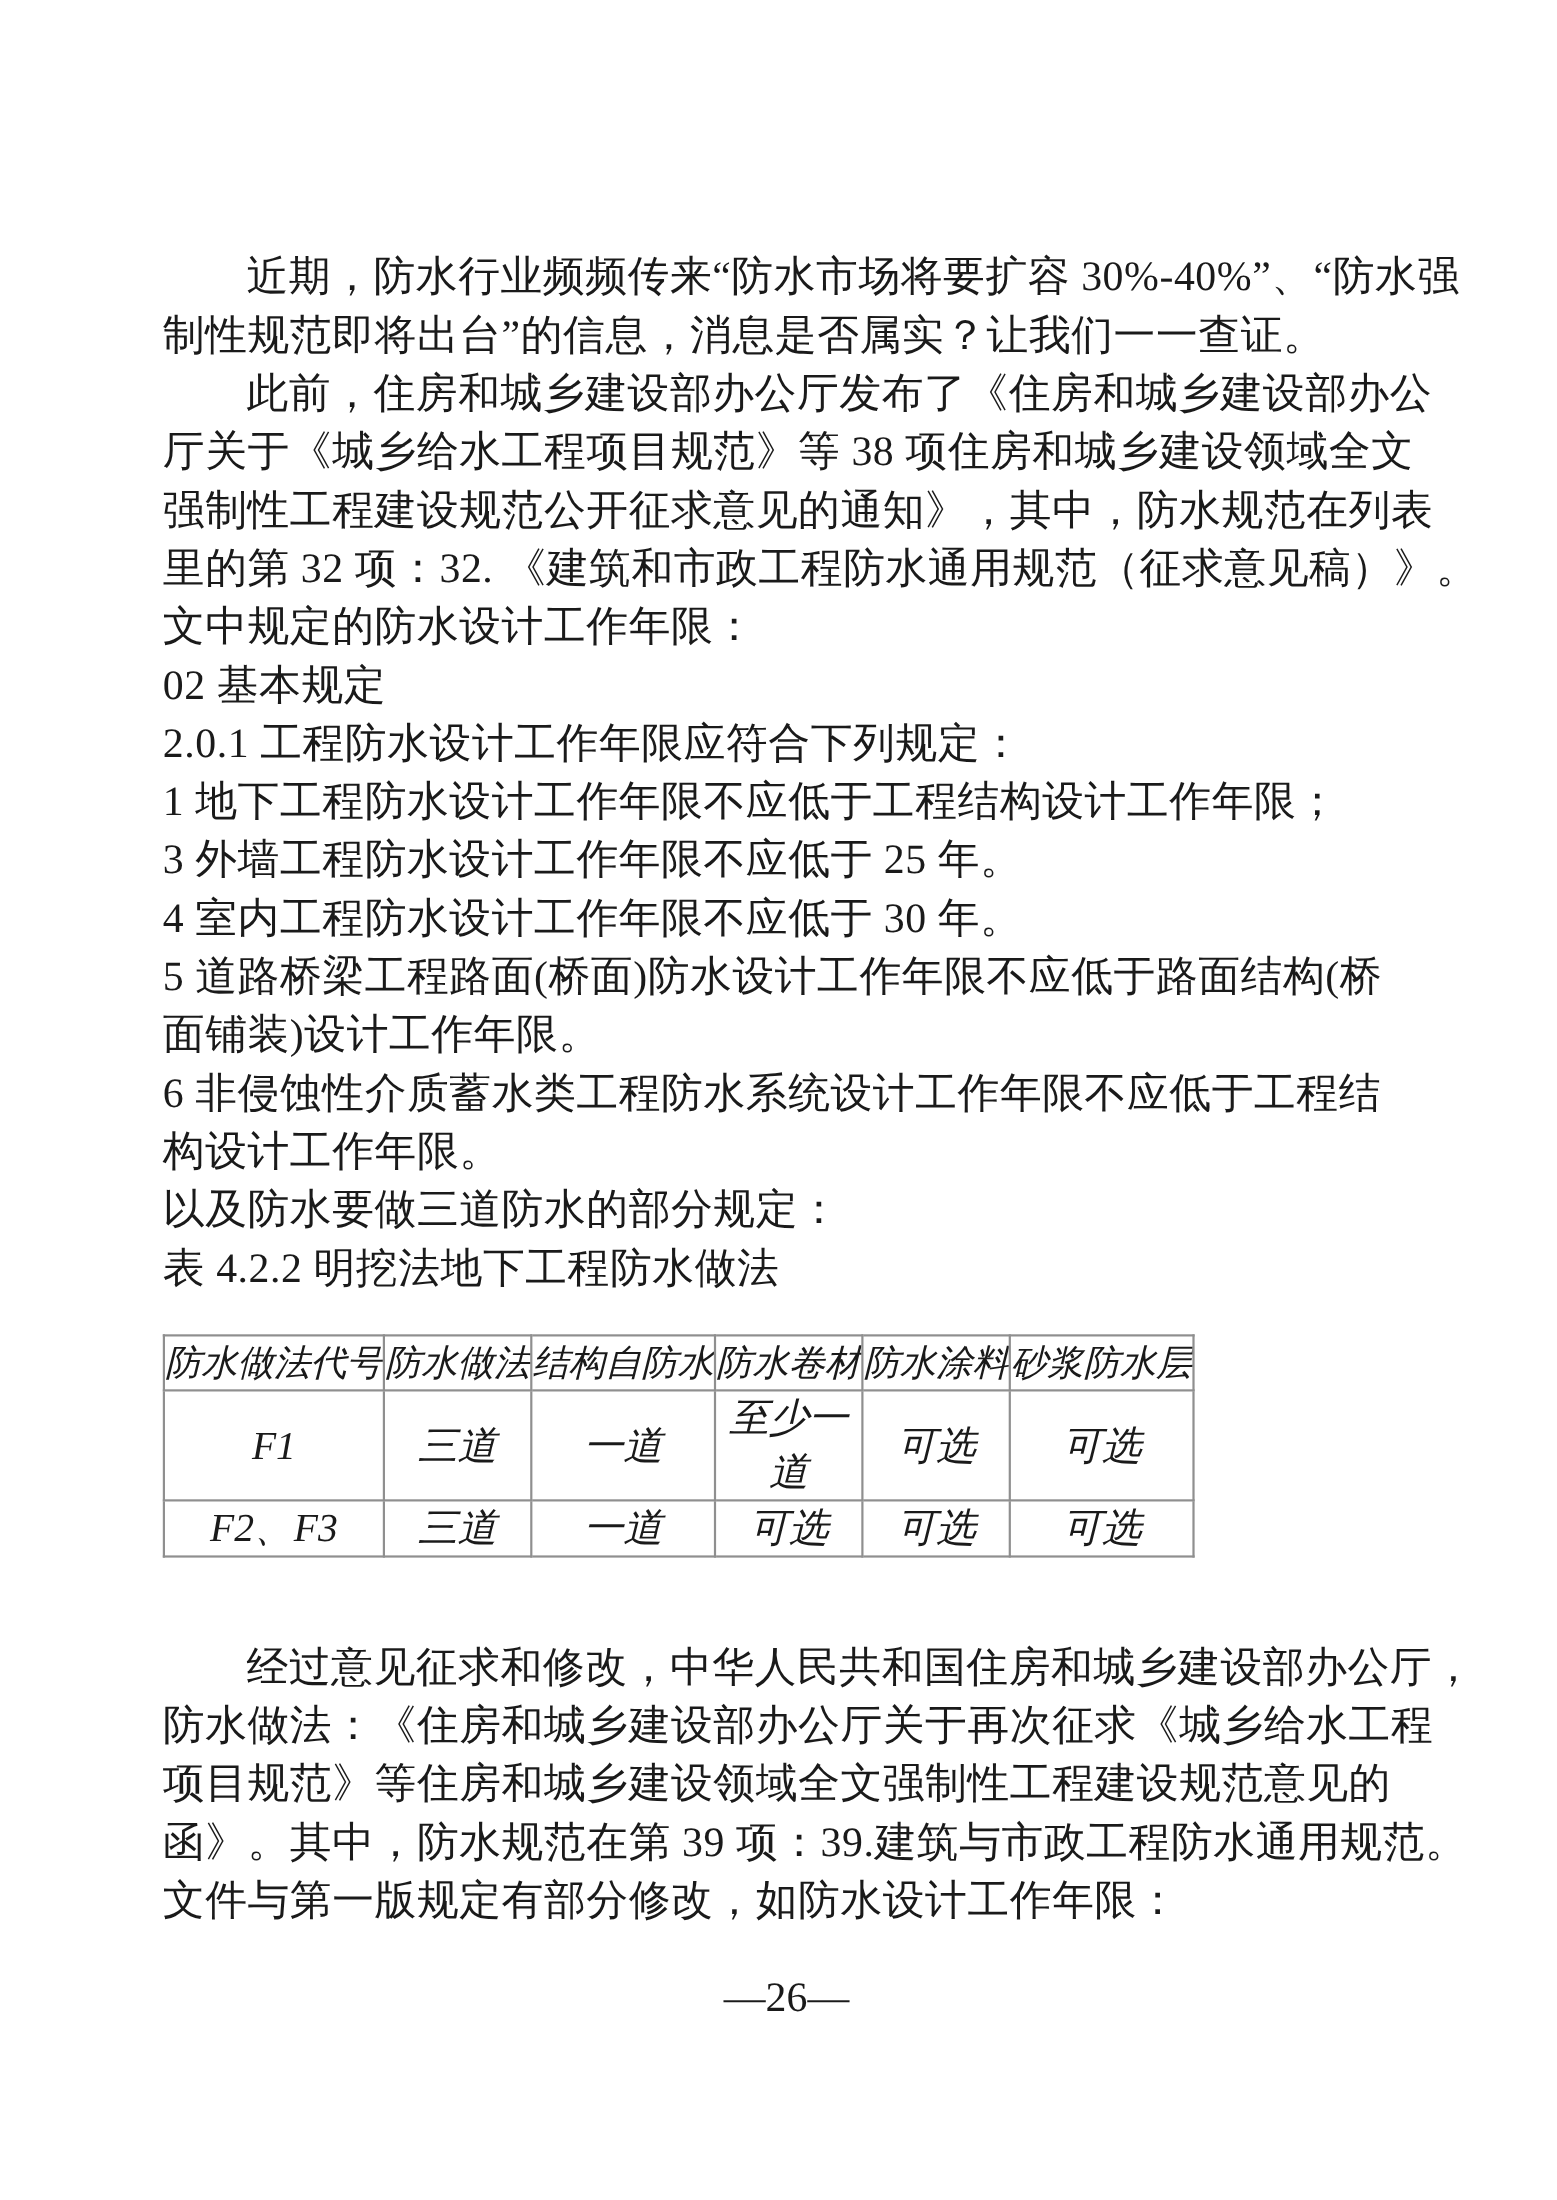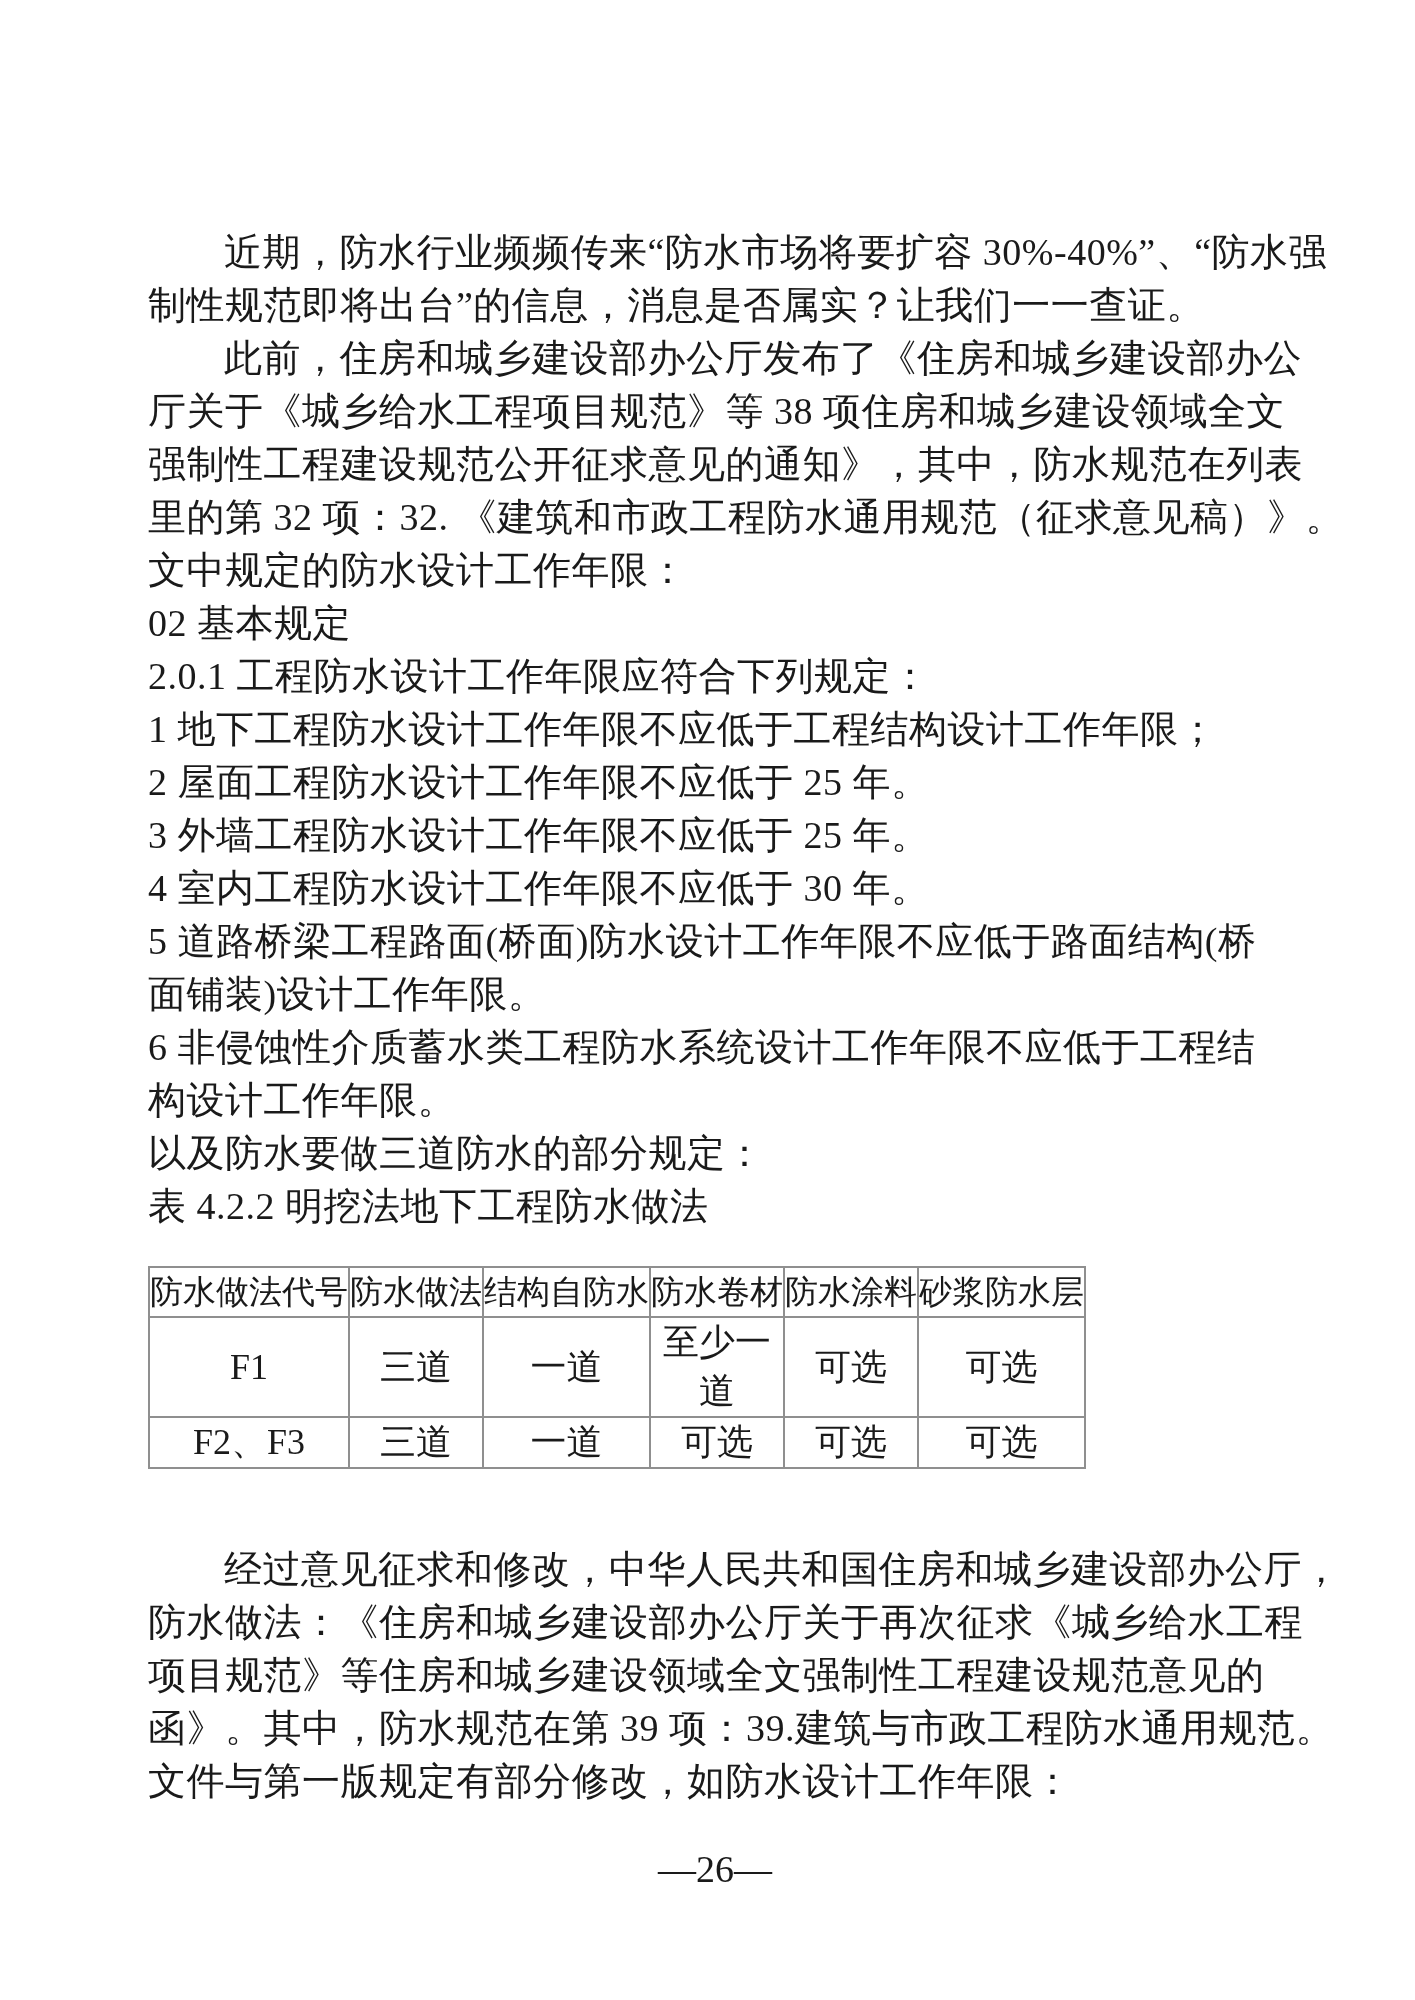--- a/index.html
+++ b/index.html
@@ -42,20 +42,21 @@
   }
   table.waterproof th,
   table.waterproof td {
     border: 2px solid #8f8f8f;
     text-align: center;
     vertical-align: middle;
     padding: 0;
     height: 48px;
     font-weight: normal;
     overflow: hidden;
+    font-style: italic;
   }
   table.waterproof th {
     font-size: 33px;
   }
   table.waterproof td {
     font-size: 36px;
   }
   .col-1 { width: 200px; }
   .col-2 { width: 134px; }
   .col-3 { width: 167px; }
@@ -82,21 +83,20 @@
     <div class="line indent">近期，防水行业频频传来“防水市场将要扩容 30%-40%”、“防水强</div>
     <div class="line">制性规范即将出台”的信息，消息是否属实？让我们一一查证。</div>
     <div class="line indent">此前，住房和城乡建设部办公厅发布了《住房和城乡建设部办公</div>
     <div class="line">厅关于《城乡给水工程项目规范》等 38 项住房和城乡建设领域全文</div>
     <div class="line">强制性工程建设规范公开征求意见的通知》，其中，防水规范在列表</div>
     <div class="line">里的第 32 项：32. 《建筑和市政工程防水通用规范（征求意见稿）》。</div>
     <div class="line">文中规定的防水设计工作年限：</div>
     <div class="line">02 基本规定</div>
     <div class="line">2.0.1 工程防水设计工作年限应符合下列规定：</div>
     <div class="line">1 地下工程防水设计工作年限不应低于工程结构设计工作年限；</div>
-    <div class="line">2 屋面工程防水设计工作年限不应低于 25 年。</div>
     <div class="line">3 外墙工程防水设计工作年限不应低于 25 年。</div>
     <div class="line">4 室内工程防水设计工作年限不应低于 30 年。</div>
     <div class="line">5 道路桥梁工程路面(桥面)防水设计工作年限不应低于路面结构(桥</div>
     <div class="line">面铺装)设计工作年限。</div>
     <div class="line">6 非侵蚀性介质蓄水类工程防水系统设计工作年限不应低于工程结</div>
     <div class="line">构设计工作年限。</div>
     <div class="line">以及防水要做三道防水的部分规定：</div>
     <div class="line">表 4.2.2 明挖法地下工程防水做法</div>
   </div>
 

